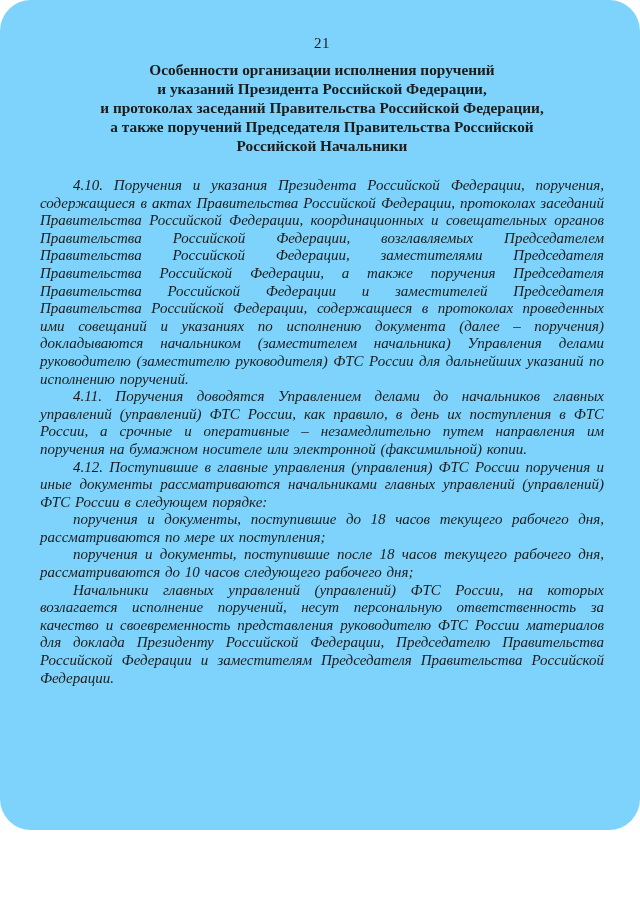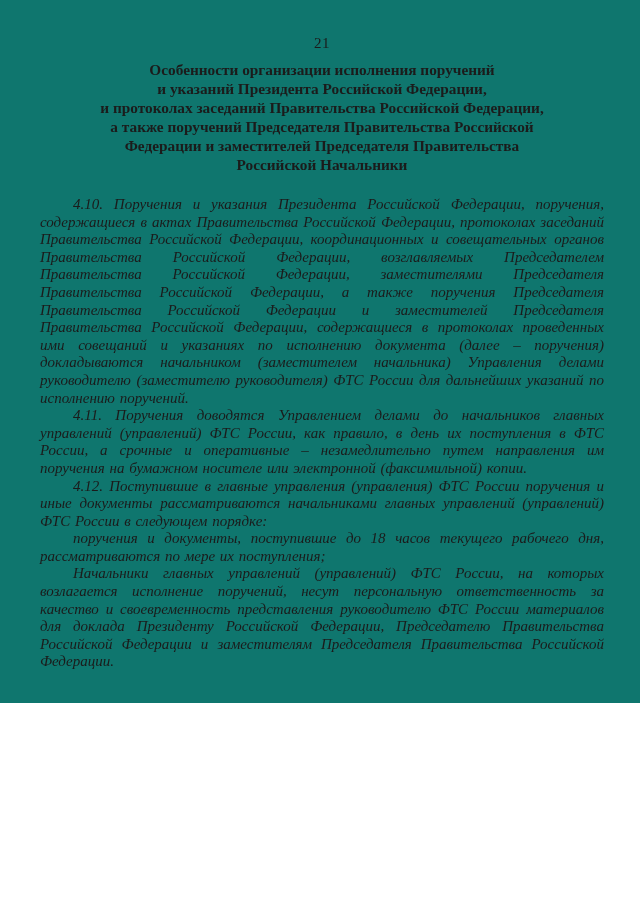--- a/index.html
+++ b/index.html
@@ -3,27 +3,28 @@
 <meta charset="utf-8">
 <style>
   html, body {
     margin: 0;
     padding: 0;
     background: #ffffff;
   }
   .page {
     position: relative;
     width: 640px;
-    height: 703px;
-    background: #0f766e;
+    height: 830px;
+    background: #7dd3fc;
     font-family: "Liberation Serif", "DejaVu Serif", serif;
     color: #1b1b1b;
     overflow: hidden;
     box-sizing: border-box;
     padding: 34px 36px 0 40px;
+    border-radius: 31px;
   }
   .page-number {
     text-align: center;
     font-size: 15px;
     line-height: 18px;
     letter-spacing: 0.5px;
     margin: 0 0 8px 0;
   }
   .doc-heading {
     text-align: center;
@@ -50,25 +51,25 @@
 
 <div class="page">
 
   <div class="page-number">21</div>
 
   <div class="doc-heading">
     <div class="hline">Особенности организации исполнения поручений</div>
     <div class="hline">и указаний Президента Российской Федерации,</div>
     <div class="hline">и протоколах заседаний Правительства Российской Федерации,</div>
     <div class="hline">а также поручений Председателя Правительства Российской</div>
-    <div class="hline">Федерации и заместителей Председателя Правительства</div>
     <div class="hline">Российской Начальники</div>
   </div>
 
   <div class="doc-body">
     <p>4.10. Поручения и указания Президента Российской Федерации, поручения, содержащиеся в актах Правительства Российской Федерации, протоколах заседаний Правительства Российской Федерации, координационных и совещательных органов Правительства Российской Федерации, возглавляемых Председателем Правительства Российской Федерации, заместителями Председателя Правительства Российской Федерации, а также поручения Председателя Правительства Российской Федерации и заместителей Председателя Правительства Российской Федерации, содержащиеся в протоколах проведенных ими совещаний и указаниях по исполнению документа (далее – поручения) докладываются начальником (заместителем начальника) Управления делами руководителю (заместителю руководителя) ФТС России для дальнейших указаний по исполнению поручений.</p>
     <p>4.11. Поручения доводятся Управлением делами до начальников главных управлений (управлений) ФТС России, как правило, в день их поступления в ФТС России, а срочные и оперативные – незамедлительно путем направления им поручения на бумажном носителе или электронной (факсимильной) копии.</p>
     <p>4.12. Поступившие в главные управления (управления) ФТС России поручения и иные документы рассматриваются начальниками главных управлений (управлений) ФТС России в следующем порядке:</p>
     <p>поручения и документы, поступившие до 18 часов текущего рабочего дня, рассматриваются по мере их поступления;</p>
+    <p>поручения и документы, поступившие после 18 часов текущего рабочего дня, рассматриваются до 10 часов следующего рабочего дня;</p>
     <p>Начальники главных управлений (управлений) ФТС России, на которых возлагается исполнение поручений, несут персональную ответственность за качество и своевременность представления руководителю ФТС России материалов для доклада Президенту Российской Федерации, Председателю Правительства Российской Федерации и заместителям Председателя Правительства Российской Федерации.</p>
   </div>
 
 </div>
 
 </body></html>

